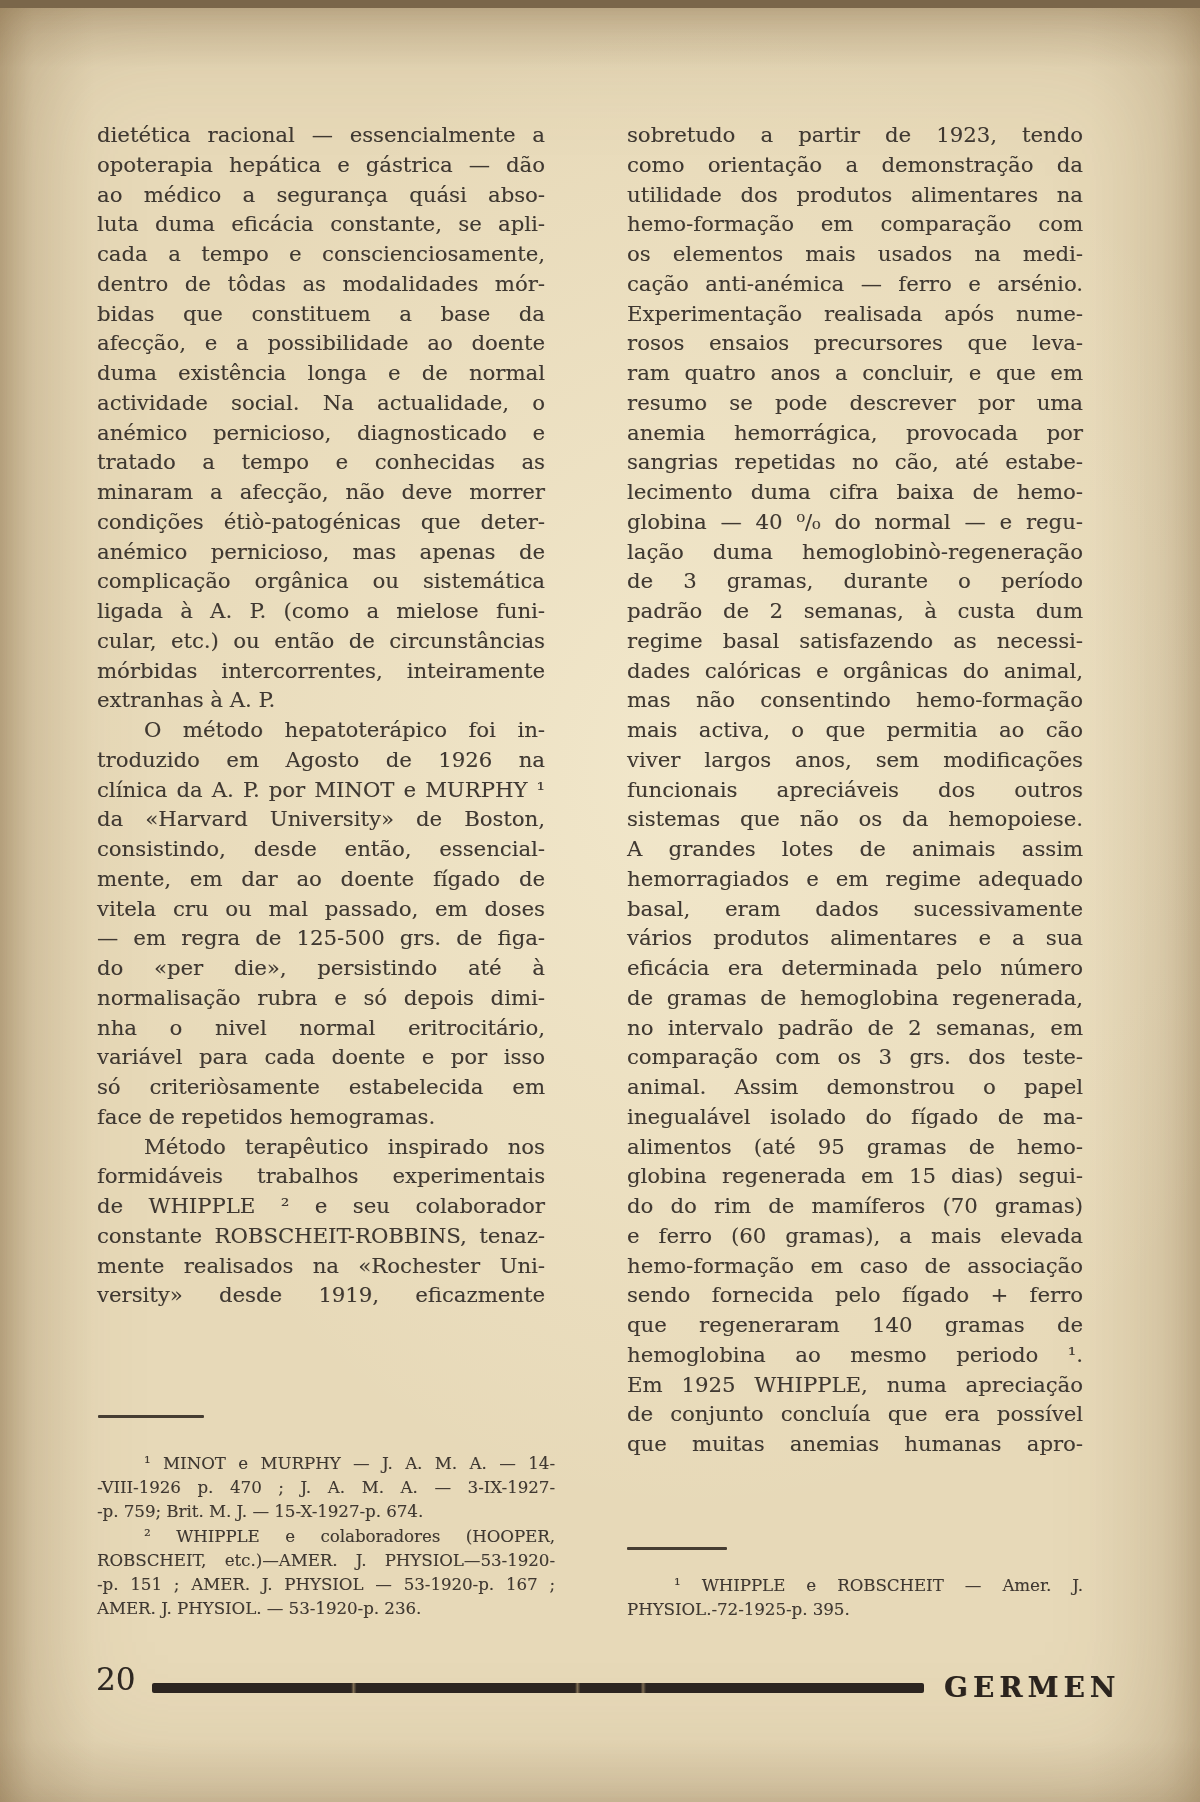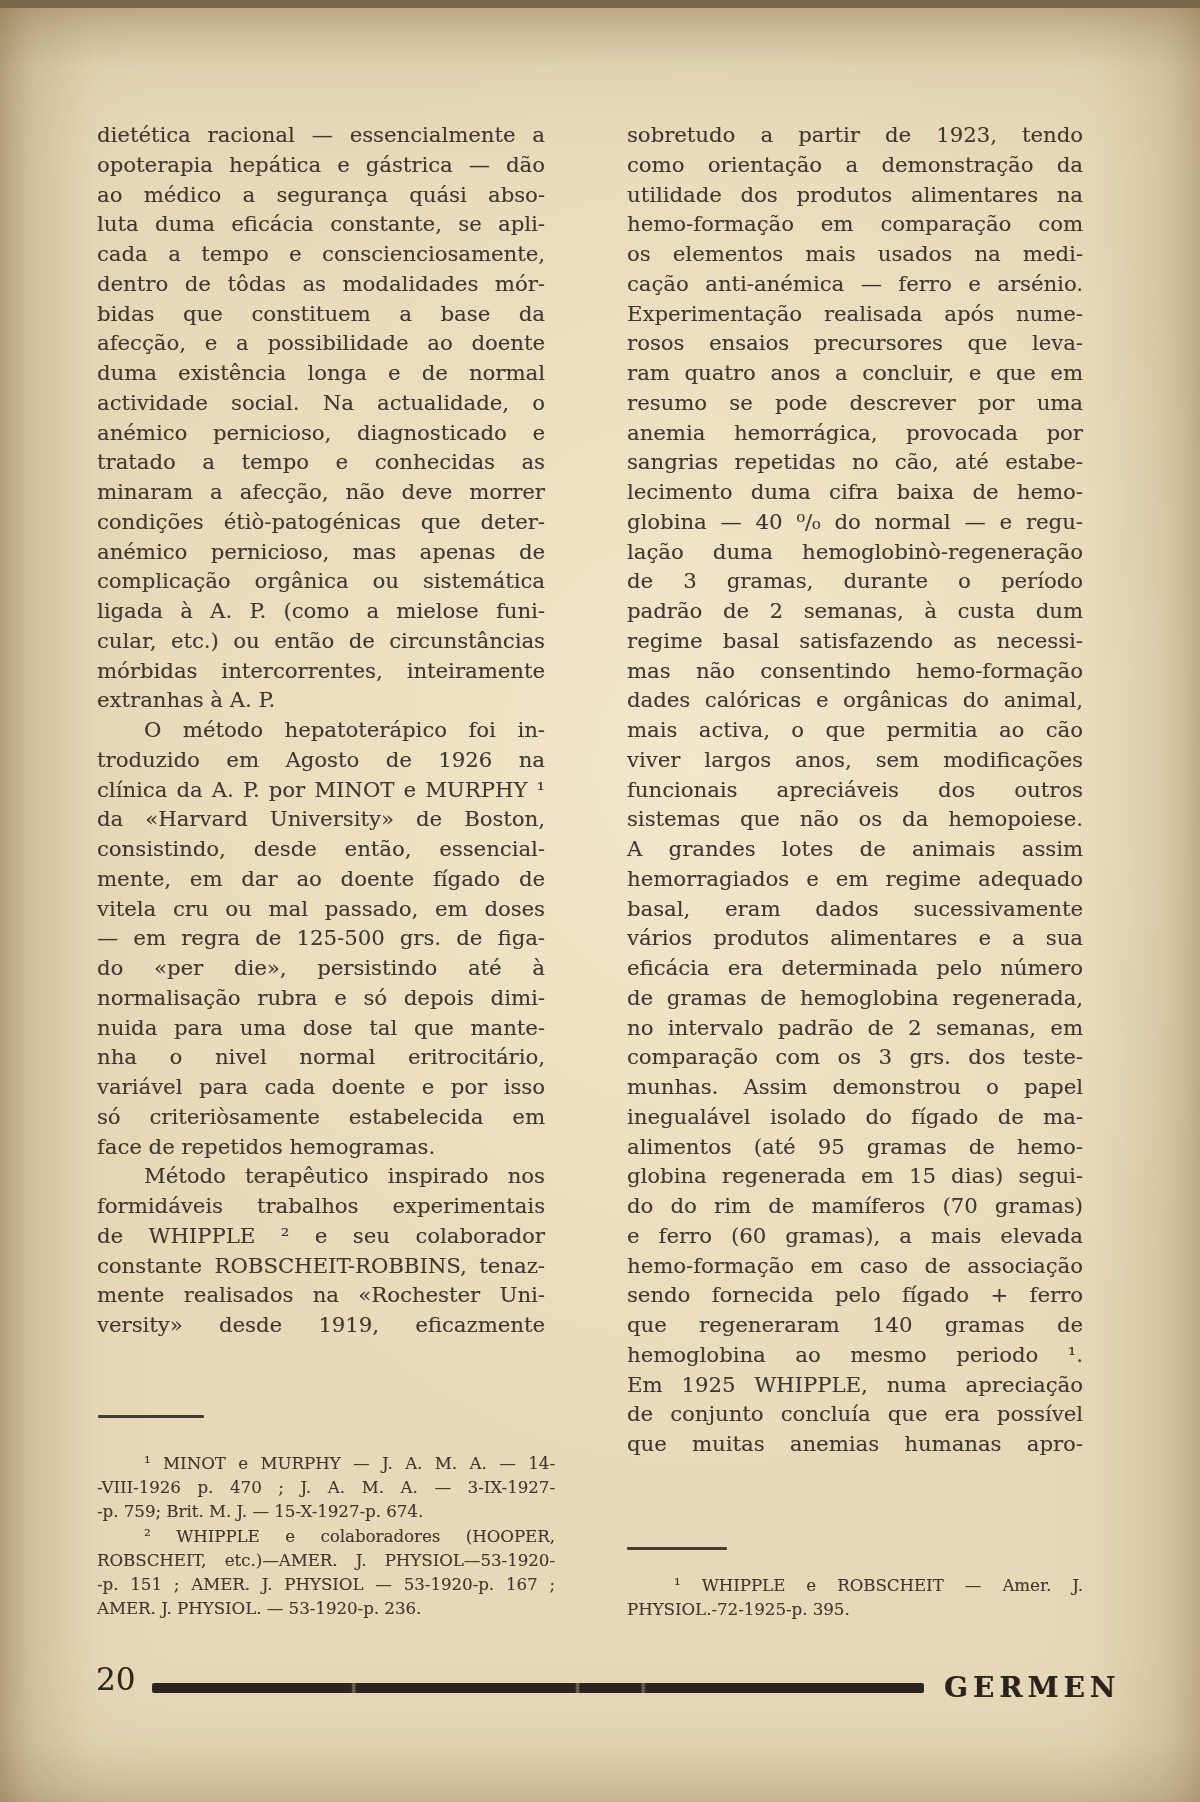--- a/index.html
+++ b/index.html
@@ -85,21 +85,20 @@
       <div class="line indent">O método hepatoterápico foi in-</div>
       <div class="line">troduzido em Agosto de 1926 na</div>
       <div class="line">clínica da A. P. por MINOT e MURPHY ¹</div>
       <div class="line">da «Harvard University» de Boston,</div>
       <div class="line">consistindo, desde então, essencial-</div>
       <div class="line">mente, em dar ao doente fígado de</div>
       <div class="line">vitela cru ou mal passado, em doses</div>
       <div class="line">— em regra de 125-500 grs. de figa-</div>
       <div class="line">do «per die», persistindo até à</div>
       <div class="line">normalisação rubra e só depois dimi-</div>
-      <div class="line">nuida para uma dose tal que mante-</div>
       <div class="line">nha o nivel normal eritrocitário,</div>
       <div class="line">variável para cada doente e por isso</div>
       <div class="line">só criteriòsamente estabelecida em</div>
       <div class="line end">face de repetidos hemogramas.</div>
       <div class="line indent">Método terapêutico inspirado nos</div>
       <div class="line">formidáveis trabalhos experimentais</div>
       <div class="line">de WHIPPLE ² e seu colaborador</div>
       <div class="line">constante ROBSCHEIT-ROBBINS, tenaz-</div>
       <div class="line">mente realisados na «Rochester Uni-</div>
       <div class="line">versity» desde 1919, eficazmente</div>
@@ -117,35 +116,35 @@
       <div class="line">ram quatro anos a concluir, e que em</div>
       <div class="line">resumo se pode descrever por uma</div>
       <div class="line">anemia hemorrágica, provocada por</div>
       <div class="line">sangrias repetidas no cão, até estabe-</div>
       <div class="line">lecimento duma cifra baixa de hemo-</div>
       <div class="line">globina — 40 ⁰/₀ do normal — e regu-</div>
       <div class="line">lação duma hemoglobinò-regeneração</div>
       <div class="line">de 3 gramas, durante o período</div>
       <div class="line">padrão de 2 semanas, à custa dum</div>
       <div class="line">regime basal satisfazendo as necessi-</div>
+      <div class="line">dades calóricas e orgânicas do animal,</div>
       <div class="line">mas não consentindo hemo-formação</div>
-      <div class="line">dades calóricas e orgânicas do animal,</div>
       <div class="line">mais activa, o que permitia ao cão</div>
       <div class="line">viver largos anos, sem modificações</div>
       <div class="line">funcionais apreciáveis dos outros</div>
       <div class="line">sistemas que não os da hemopoiese.</div>
       <div class="line">A grandes lotes de animais assim</div>
       <div class="line">hemorragiados e em regime adequado</div>
       <div class="line">basal, eram dados sucessivamente</div>
       <div class="line">vários produtos alimentares e a sua</div>
       <div class="line">eficácia era determinada pelo número</div>
       <div class="line">de gramas de hemoglobina regenerada,</div>
       <div class="line">no intervalo padrão de 2 semanas, em</div>
       <div class="line">comparação com os 3 grs. dos teste-</div>
-      <div class="line">munhas. Assim demonstrou o papel</div>
+      <div class="line">animal. Assim demonstrou o papel</div>
       <div class="line">inegualável isolado do fígado de ma-</div>
       <div class="line">alimentos (até 95 gramas de hemo-</div>
       <div class="line">globina regenerada em 15 dias) segui-</div>
       <div class="line">do do rim de mamíferos (70 gramas)</div>
       <div class="line">e ferro (60 gramas), a mais elevada</div>
       <div class="line">hemo-formação em caso de associação</div>
       <div class="line">sendo fornecida pelo fígado + ferro</div>
       <div class="line">que regeneraram 140 gramas de</div>
       <div class="line">hemoglobina ao mesmo periodo ¹.</div>
       <div class="line">Em 1925 WHIPPLE, numa apreciação</div>

